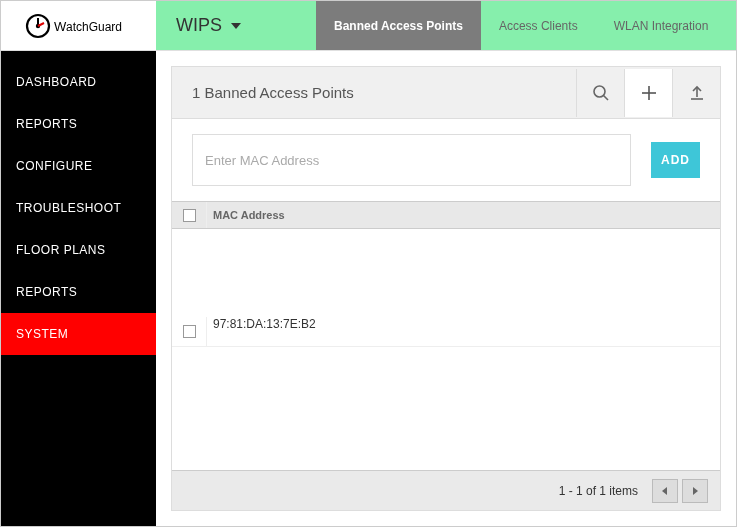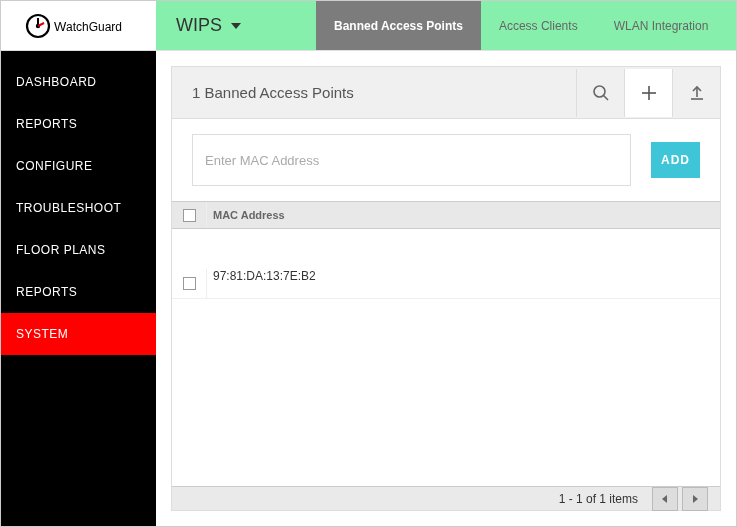--- a/index.html
+++ b/index.html
@@ -20,29 +20,29 @@
 .content { flex: 1; padding: 15px; background: #fff; display: flex; flex-direction: column; min-height: 0; }
 .panel { background: #f0f0f0; border: 1px solid #ddd; flex: 1; display: flex; flex-direction: column; min-height: 0; }
 .panel-header { display: flex; align-items: center; height: 52px; border-bottom: 1px solid #ddd; }
 .panel-title { flex: 1; padding-left: 20px; font-size: 15px; color: #555; }
 .icon-btn { width: 48px; height: 48px; display: flex; align-items: center; justify-content: center; border-left: 1px solid #ddd; cursor: pointer; color: #666; background: #f0f0f0; }
 .icon-btn.white { background: #fff; }
 .add-row { background: #fff; padding: 15px 20px; display: flex; gap: 20px; align-items: center; }
 .mac-input { flex: 1; height: 52px; border: 1px solid #ddd; padding: 0 12px; font-size: 13px; color: #333; outline: none; }
 .mac-input::placeholder { color: #aaa; }
 .add-btn { background: #3ec6d8; color: #fff; border: none; height: 36px; padding: 0 10px; font-size: 12px; font-weight: bold; letter-spacing: 1px; cursor: pointer; }
-.table-wrap { background: #fff; flex: 1; display: flex; flex-direction: column; min-height: 0; }
+.table-wrap { background: #fff; flex: 1; display: flex; flex-direction: column; min-height: 0; gap: 48px; }
 .thead { display: flex; align-items: center; height: 28px; background: #e8e8e8; border-top: 1px solid #ccc; border-bottom: 1px solid #ccc; }
 .checkbox-cell { width: 34px; display: flex; align-items: center; justify-content: center; }
 .header-label { font-size: 11px; font-weight: bold; color: #666; padding-left: 6px; }
 .tbody { flex: 1; overflow: auto; }
 .trow { display: flex; height: 30px; border-bottom: 1px solid #eee; margin-top: 40px; }
 .trow .cell-text { font-size: 12px; color: #333; padding-left: 6px; }
 .check { width: 13px; height: 13px; border: 1px solid #999; background: #fff; display: inline-block; }
-.footer { height: 24px; background: #eaeaea; border-top: 1px solid #ccc; display: flex; align-items: center; justify-content: flex-end; padding: 0 12px; gap: 14px; }
+.footer { height: 40px; background: #eaeaea; border-top: 1px solid #ccc; display: flex; align-items: center; justify-content: flex-end; padding: 0 12px; gap: 14px; }
 .footer-text { font-size: 12px; color: #333; }
 .pager { display: flex; gap: 4px; }
 .pager-btn { width: 26px; height: 24px; background: #ddd; border: 1px solid #bbb; display: flex; align-items: center; justify-content: center; color: #666; cursor: pointer; }
 svg { display: block; }
 .vsep { width:1px; background:#eee; align-self: stretch; }
 </style>
 </head>
 <body>
 
 <div class="app">

